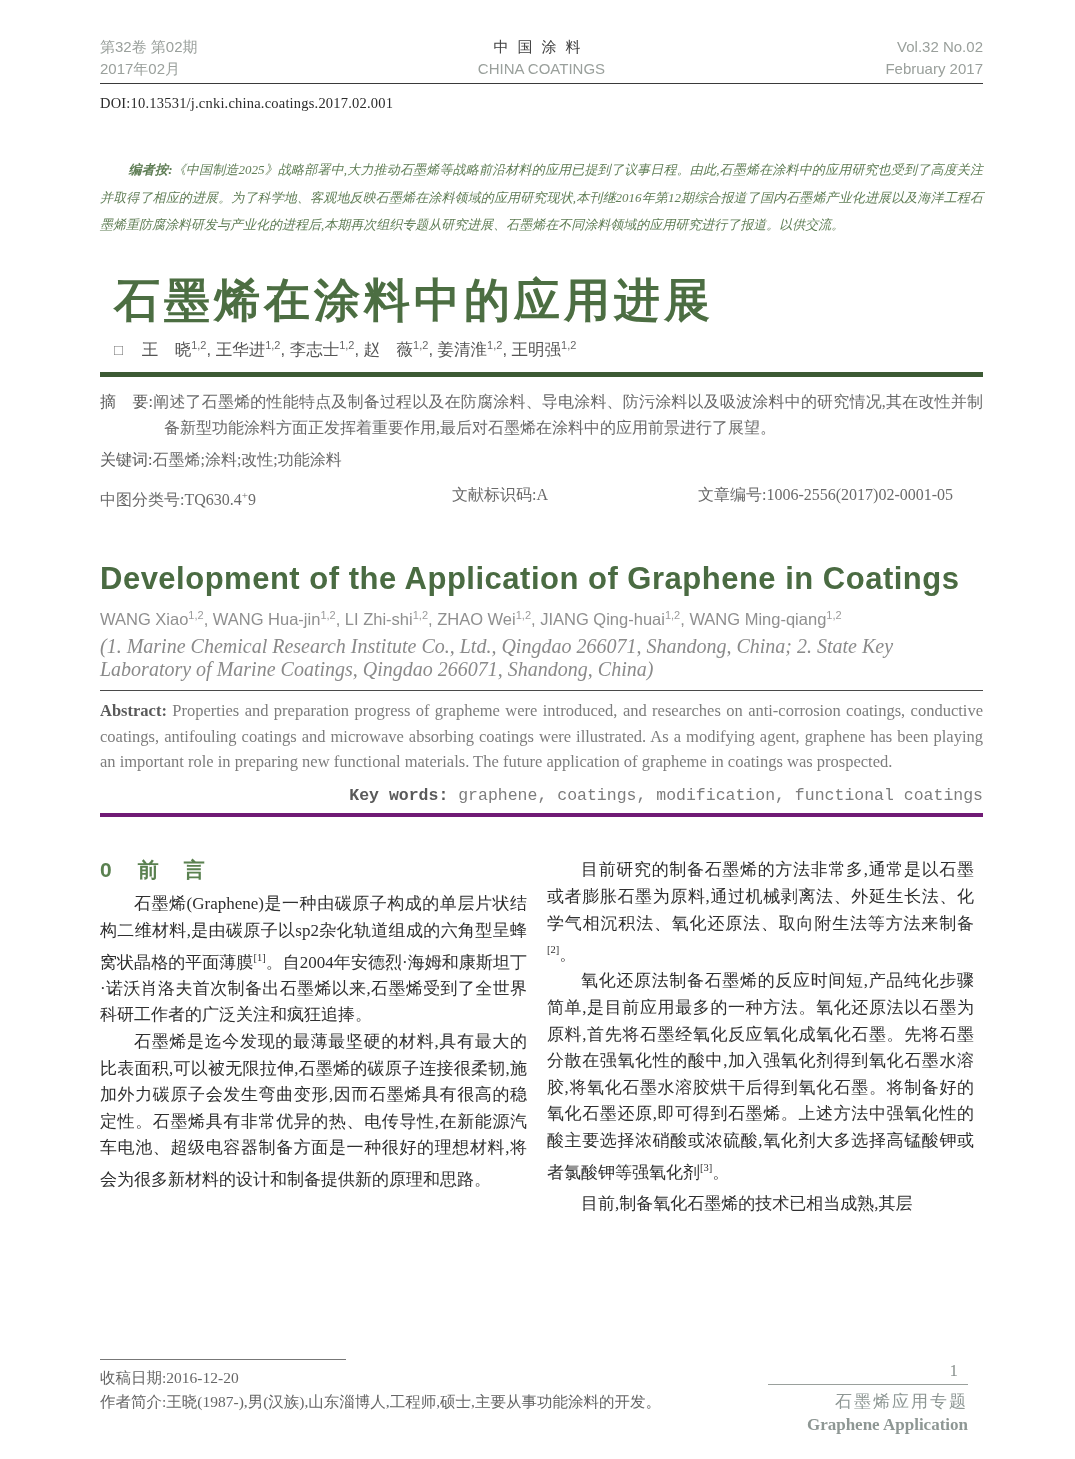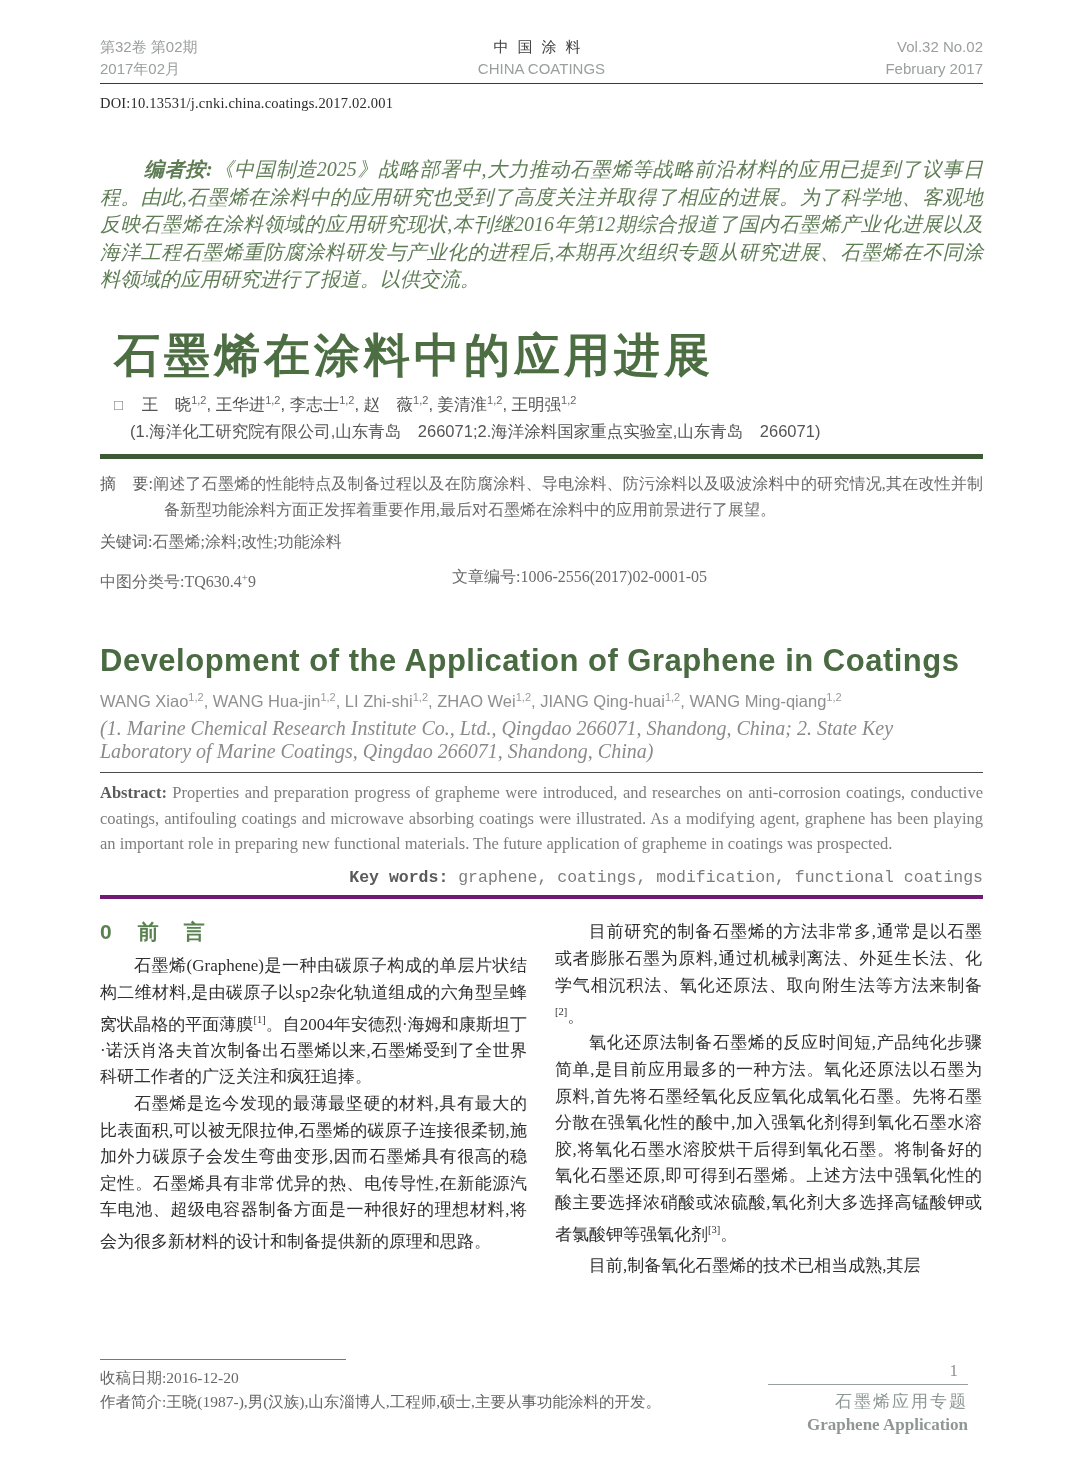--- a/index.html
+++ b/index.html
@@ -19,21 +19,21 @@
   .jheader .col{font-family:"Liberation Sans", sans-serif;font-size:15px;line-height:22px;color:#9aa09c;}
   .jheader .col.center{text-align:center;}
   .jheader .col.right{text-align:right;}
   .journal-cn{letter-spacing:9px;color:#404040;}
   .doi-line{margin-top:11px;font-size:14.5px;color:#2b2b2b;letter-spacing:.2px;}
   
   .editor-note{
     margin-top:44px;
     font-style:italic;
     color:#5f7d55;
-    font-size:20px;line-height:27.5px;
+    font-size:13px;line-height:27.5px;
     text-align:justify;
     text-indent:2.2em;
   }
   .editor-note .note-label{font-weight:bold;}
   
   .cn-title{
     margin-top:34px;padding-left:14px;
     font-family:"Liberation Sans", sans-serif;
     font-weight:bold;color:#4c6e42;
     font-size:46px;line-height:54px;letter-spacing:4px;
@@ -65,21 +65,21 @@
   }
   .en-authors{margin-top:11px;font-family:"Liberation Sans", sans-serif;
     font-size:16.5px;color:#8f8f8f;}
   .en-authors sup{font-size:11px;color:#9a9a9a;}
   .en-affil{margin-top:6px;font-style:italic;color:#8a8a8a;font-size:20px;line-height:23px;}
   .en-abstract-box{margin-top:9px;border-top:1px solid #4a4a4a;border-bottom:4px solid #701a75;
     padding:7px 0 5px 0;color:#7d7d7d;font-size:16.5px;line-height:25.5px;text-align:justify;}
   .en-abstract-box .lbl{font-weight:bold;color:#5a5a5a;}
   .en-kw{margin-top:8px;text-align:right;font-family:Liberation Mono, monospace;}
   
-  .columns{margin-top:20px;display:flex;gap:28px;height:398px;overflow:hidden;}
+  .columns{margin-top:40px;display:flex;gap:20px;height:398px;overflow:hidden;}
   .colm{width:427px;}
   .sec-head{font-family:"Liberation Sans", sans-serif;font-weight:bold;
     color:#5a8150;font-size:21px;line-height:26px;margin-bottom:8px;}
   .sec-head .num{display:inline-block;margin-right:26px;}
   .sec-head .stitle{letter-spacing:2px;}
   .bodyp{margin:0;font-size:17px;line-height:26.6px;text-align:justify;text-indent:2em;color:#2f2f2f;}
   .bodyp sup{font-size:10.5px;}
   
   .note-foot{position:absolute;left:100px;top:1359px;width:700px;
     font-size:15.5px;line-height:24px;color:#666;}
@@ -120,29 +120,29 @@
 
   <div class="cn-authors">
     <span class="marker">□</span>
     <span><span>王　晓</span><sup>1,2</sup><span>,</span></span>
     <span><span>王华进</span><sup>1,2</sup><span>,</span></span>
     <span><span>李志士</span><sup>1,2</sup><span>,</span></span>
     <span><span>赵　薇</span><sup>1,2</sup><span>,</span></span>
     <span><span>姜清淮</span><sup>1,2</sup><span>,</span></span>
     <span><span>王明强</span><sup>1,2</sup><span></span></span>
   </div>
-  <div class="cn-affil">(1.海洋化工研究院有限公司,山东青岛　266071;2.海洋涂料国家重点实验室,山东青岛　266071)</div>
 
   <div class="green-bar"></div>
 
   <div class="cn-abstract">
     <p class="hang"><span class="lbl">摘　要:</span><span>阐述了石墨烯的性能特点及制备过程以及在防腐涂料、导电涂料、防污涂料以及吸波涂料中的研究情况,其在改性并制备新型功能涂料方面正发挥着重要作用,最后对石墨烯在涂料中的应用前景进行了展望。</span></p>
     <p class="hang cn-kw"><span class="lbl">关键词:</span><span>石墨烯;涂料;改性;功能涂料</span></p>
     <div class="cn-meta">
       <span class="m1"><span>中图分类号:</span><span>TQ630.4</span><sup>+</sup><span>9</span></span>
+      <span class="m2"><span>文献标识码:</span><span>A</span></span>
       <span class="m3"><span>文章编号:</span><span>1006-2556(2017)02-0001-05</span></span>
     </div>
   </div>
 
   <div class="en-title">Development of the Application of Graphene in Coatings</div>
 
   <div class="en-authors">
     <span><span>WANG Xiao</span><sup>1,2</sup><span>, </span></span>
     <span><span>WANG Hua-jin</span><sup>1,2</sup><span>, </span></span>
     <span><span>LI Zhi-shi</span><sup>1,2</sup><span>, </span></span>

